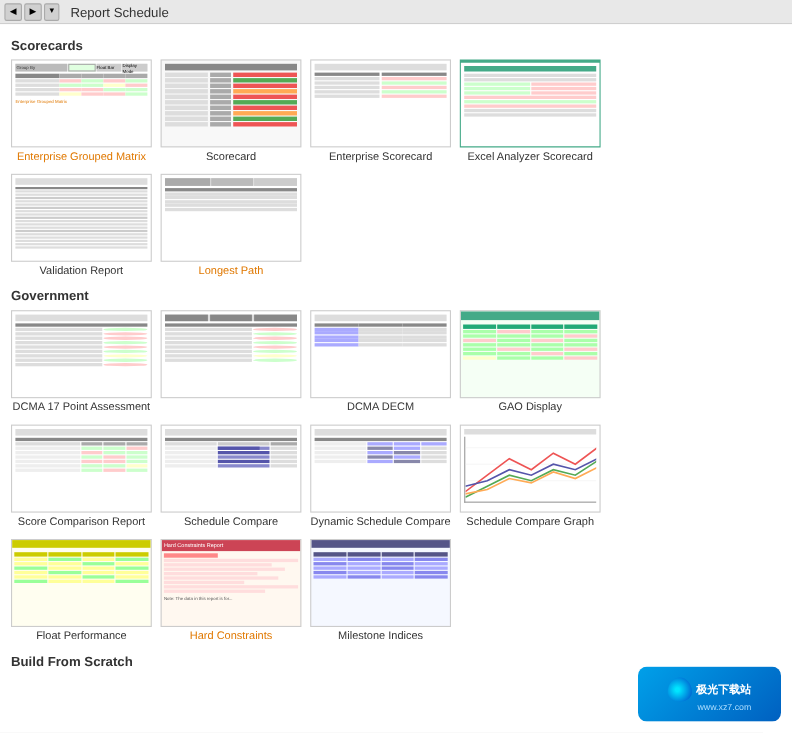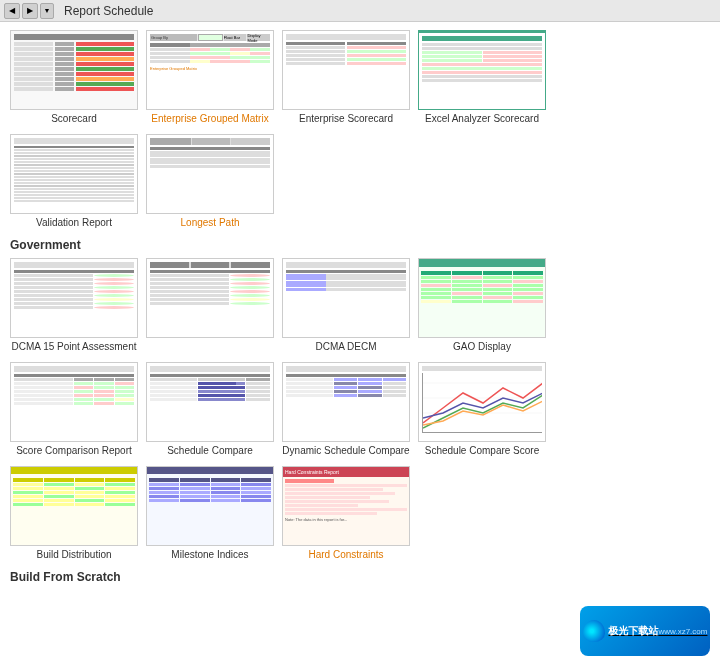--- a/index.html
+++ b/index.html
@@ -168,23 +168,22 @@
       height: 50px;
       background: linear-gradient(135deg, #00a0e9, #0060c0);
       border-radius: 8px;
       display: flex;
       align-items: center;
       justify-content: center;
       z-index: 100;
     }
     .watermark-inner {
       display: flex;
-      flex-direction: row;
-      align-items: center;
-      text-decoration: underline;
+      flex-direction: column;
+      align-items: flex-end;
     }
     .watermark-row {
       display: flex;
       align-items: center;
     }
     
     .mi-thumb {
       background: #f5f8ff;
     }
     .mi-header {
@@ -200,21 +199,70 @@
   <div class="nav-buttons">
     <div class="nav-btn">◀</div>
     <div class="nav-btn">▶</div>
     <div class="nav-dropdown">▼</div>
   </div>
   <span class="title-text">Report Schedule</span>
 </div>
 
 <div class="content">
 
+  <div class="section-title">Scorecards</div>
   <div class="gallery-row">
+
+    <div class="gallery-item">
+      <div class="thumbnail" style="background:#fff; padding:3px;">
+        <div style="height:7px;background:#e8e8e8;margin-bottom:2px;display:flex;gap:1px;">
+          <div style="flex:2;background:#bbb;font-size:4px;display:flex;align-items:center;padding:1px;color:#333">Group By</div>
+          <div style="flex:1;background:#e0ffe0;border:0.5px solid #aaa;"></div>
+          <div style="flex:1;background:#ccc;font-size:4px;display:flex;align-items:center;">Float Bar</div>
+          <div style="flex:1;background:#ccc;font-size:4px;display:flex;align-items:center;">Display Mode</div>
+        </div>
+        <div style="display:grid;grid-template-columns:repeat(6,1fr);gap:0.5px;margin-bottom:1px;">
+          <div style="height:4px;background:#888;grid-column:span 2;"></div>
+          <div style="height:4px;background:#aaa;"></div>
+          <div style="height:4px;background:#aaa;"></div>
+          <div style="height:4px;background:#aaa;"></div>
+          <div style="height:4px;background:#aaa;"></div>
+        </div>
+        <div style="display:grid;grid-template-columns:repeat(6,1fr);gap:0.5px;margin-bottom:1px;">
+          <div style="height:3px;background:#ddd;grid-column:span 2;"></div>
+          <div style="height:3px;background:#fcc;"></div>
+          <div style="height:3px;background:#cfc;"></div>
+          <div style="height:3px;background:#fcc;"></div>
+          <div style="height:3px;background:#cfc;"></div>
+        </div>
+        <div style="display:grid;grid-template-columns:repeat(6,1fr);gap:0.5px;margin-bottom:1px;">
+          <div style="height:3px;background:#ddd;grid-column:span 2;"></div>
+          <div style="height:3px;background:#cfc;"></div>
+          <div style="height:3px;background:#cfc;"></div>
+          <div style="height:3px;background:#ffc;"></div>
+          <div style="height:3px;background:#fcc;"></div>
+        </div>
+        <div style="display:grid;grid-template-columns:repeat(6,1fr);gap:0.5px;margin-bottom:1px;">
+          <div style="height:3px;background:#ddd;grid-column:span 2;"></div>
+          <div style="height:3px;background:#fcc;"></div>
+          <div style="height:3px;background:#fcc;"></div>
+          <div style="height:3px;background:#cfc;"></div>
+          <div style="height:3px;background:#cfc;"></div>
+        </div>
+        <div style="display:grid;grid-template-columns:repeat(6,1fr);gap:0.5px;margin-bottom:1px;">
+          <div style="height:3px;background:#ddd;grid-column:span 2;"></div>
+          <div style="height:3px;background:#ffc;"></div>
+          <div style="height:3px;background:#fcc;"></div>
+          <div style="height:3px;background:#fcc;"></div>
+          <div style="height:3px;background:#cfc;"></div>
+        </div>
+        <div style="color:#e07800;font-size:4px;padding-top:2px;">Enterprise Grouped Matrix</div>
+      </div>
+      <div class="item-label orange">Enterprise Grouped Matrix</div>
+    </div>
 
     <div class="gallery-item">
       <div class="thumbnail thumb-scorecard">
         <div class="ts-header"></div>
         <div class="ts-row">
             <div class="ts-label"></div>
             <div class="ts-val"></div>
             <div class="ts-bar"></div>
           </div>
         <div class="ts-row">
@@ -257,68 +305,20 @@
             <div class="ts-val"></div>
             <div class="ts-bar green"></div>
           </div>
         <div class="ts-row">
             <div class="ts-label"></div>
             <div class="ts-val"></div>
             <div class="ts-bar"></div>
           </div>
       </div>
       <div class="item-label">Scorecard</div>
-    </div>
-
-    <div class="gallery-item">
-      <div class="thumbnail" style="background:#fff; padding:3px;">
-        <div style="height:7px;background:#e8e8e8;margin-bottom:2px;display:flex;gap:1px;">
-          <div style="flex:2;background:#bbb;font-size:4px;display:flex;align-items:center;padding:1px;color:#333">Group By</div>
-          <div style="flex:1;background:#e0ffe0;border:0.5px solid #aaa;"></div>
-          <div style="flex:1;background:#ccc;font-size:4px;display:flex;align-items:center;">Float Bar</div>
-          <div style="flex:1;background:#ccc;font-size:4px;display:flex;align-items:center;">Display Mode</div>
-        </div>
-        <div style="display:grid;grid-template-columns:repeat(6,1fr);gap:0.5px;margin-bottom:1px;">
-          <div style="height:4px;background:#888;grid-column:span 2;"></div>
-          <div style="height:4px;background:#aaa;"></div>
-          <div style="height:4px;background:#aaa;"></div>
-          <div style="height:4px;background:#aaa;"></div>
-          <div style="height:4px;background:#aaa;"></div>
-        </div>
-        <div style="display:grid;grid-template-columns:repeat(6,1fr);gap:0.5px;margin-bottom:1px;">
-          <div style="height:3px;background:#ddd;grid-column:span 2;"></div>
-          <div style="height:3px;background:#fcc;"></div>
-          <div style="height:3px;background:#cfc;"></div>
-          <div style="height:3px;background:#fcc;"></div>
-          <div style="height:3px;background:#cfc;"></div>
-        </div>
-        <div style="display:grid;grid-template-columns:repeat(6,1fr);gap:0.5px;margin-bottom:1px;">
-          <div style="height:3px;background:#ddd;grid-column:span 2;"></div>
-          <div style="height:3px;background:#cfc;"></div>
-          <div style="height:3px;background:#cfc;"></div>
-          <div style="height:3px;background:#ffc;"></div>
-          <div style="height:3px;background:#fcc;"></div>
-        </div>
-        <div style="display:grid;grid-template-columns:repeat(6,1fr);gap:0.5px;margin-bottom:1px;">
-          <div style="height:3px;background:#ddd;grid-column:span 2;"></div>
-          <div style="height:3px;background:#fcc;"></div>
-          <div style="height:3px;background:#fcc;"></div>
-          <div style="height:3px;background:#cfc;"></div>
-          <div style="height:3px;background:#cfc;"></div>
-        </div>
-        <div style="display:grid;grid-template-columns:repeat(6,1fr);gap:0.5px;margin-bottom:1px;">
-          <div style="height:3px;background:#ddd;grid-column:span 2;"></div>
-          <div style="height:3px;background:#ffc;"></div>
-          <div style="height:3px;background:#fcc;"></div>
-          <div style="height:3px;background:#fcc;"></div>
-          <div style="height:3px;background:#cfc;"></div>
-        </div>
-        <div style="color:#e07800;font-size:4px;padding-top:2px;">Enterprise Grouped Matrix</div>
-      </div>
-      <div class="item-label orange">Enterprise Grouped Matrix</div>
     </div>
 
 
     <div class="gallery-item">
       <div class="thumbnail" style="background:#fff;padding:3px;">
         <div style="height:6px;background:#ddd;margin-bottom:2px;"></div>
         <div style="display:grid;grid-template-columns:1fr 1fr;gap:2px;">
           <div>
             <div style="height:3px;background:#888;margin-bottom:1px;"></div>
             <div style="height:3px;background:#ddd;margin-bottom:1px;"></div>
@@ -478,21 +478,21 @@
           <div style="display:flex;gap:1px;">
             <div style="flex:2;height:3px;background:#ddd;"></div>
             <div style="flex:1;height:3px;background:#cfc;border-radius:50%;"></div>
           </div>
           <div style="display:flex;gap:1px;">
             <div style="flex:2;height:3px;background:#ddd;"></div>
             <div style="flex:1;height:3px;background:#fcc;border-radius:50%;"></div>
           </div>
         </div>
       </div>
-      <div class="item-label">DCMA 15 Point Assessment</div>
+      <div class="item-label">DCMA 17 Point Assessment</div>
     </div>
 
     <div class="gallery-item">
       <div class="thumbnail" style="background:#fff;padding:3px;">
         <div style="height:6px;background:#ddd;margin-bottom:2px;display:flex;gap:2px;">
           <div style="flex:1;background:#888;"></div>
             <div style="flex:1;background:#888;"></div>
             <div style="flex:1;background:#888;"></div>
         </div>
         <div style="display:flex;flex-direction:column;gap:1px;">
@@ -763,21 +763,21 @@
             <line x1="0" y1="40" x2="120" y2="40" stroke="#eee" stroke-width="0.5"></line>
             <line x1="0" y1="25" x2="120" y2="25" stroke="#eee" stroke-width="0.5"></line>
             <line x1="0" y1="10" x2="120" y2="10" stroke="#eee" stroke-width="0.5"></line>
             <polyline points="0,50 20,35 40,20 60,30 80,15 100,25 120,10" fill="none" stroke="#e55" stroke-width="1.5"></polyline>
             <polyline points="0,45 20,40 40,30 60,35 80,25 100,30 120,20" fill="none" stroke="#55a" stroke-width="1.5"></polyline>
             <polyline points="0,55 20,45 40,35 60,40 80,30 100,35 120,22" fill="none" stroke="#5a5" stroke-width="1.5"></polyline>
             <polyline points="0,52 20,48 40,38 60,42 80,32 100,38 120,28" fill="none" stroke="#fa5" stroke-width="1.5"></polyline>
           </svg>
         </div>
       </div>
-      <div class="item-label">Schedule Compare Score</div>
+      <div class="item-label">Schedule Compare Graph</div>
     </div>
 
   </div>
 
   <div class="gallery-row">
 
     <div class="gallery-item">
       <div class="thumbnail fd-thumb">
         <div class="fd-header"></div>
         <div style="padding:2px;">
@@ -818,66 +818,21 @@
             <div style="height:3px;background:#ff9;"></div>
           </div>
           <div style="display:grid;grid-template-columns:1fr 1fr 1fr 1fr;gap:1px;margin-bottom:1px;">
             <div style="height:3px;background:#9f9;"></div>
             <div style="height:3px;background:#ff9;"></div>
             <div style="height:3px;background:#ff9;"></div>
             <div style="height:3px;background:#9f9;"></div>
           </div>
         </div>
       </div>
-      <div class="item-label">Build Distribution</div>
-    </div>
-
-    <div class="gallery-item">
-      <div class="thumbnail mi-thumb">
-        <div class="mi-header"></div>
-        <div style="padding:2px;">
-          <div style="display:grid;grid-template-columns:1fr 1fr 1fr 1fr;gap:1px;margin-bottom:1px;">
-            <div style="height:4px;background:#558;"></div>
-            <div style="height:4px;background:#558;"></div>
-            <div style="height:4px;background:#558;"></div>
-            <div style="height:4px;background:#558;"></div>
-          </div>
-          <div style="display:grid;grid-template-columns:1fr 1fr 1fr 1fr;gap:1px;margin-bottom:1px;">
-            <div style="height:3px;background:#aaf;"></div>
-            <div style="height:3px;background:#88e;"></div>
-            <div style="height:3px;background:#aaf;"></div>
-            <div style="height:3px;background:#88e;"></div>
-          </div>
-          <div style="display:grid;grid-template-columns:1fr 1fr 1fr 1fr;gap:1px;margin-bottom:1px;">
-            <div style="height:3px;background:#88e;"></div>
-            <div style="height:3px;background:#aaf;"></div>
-            <div style="height:3px;background:#88e;"></div>
-            <div style="height:3px;background:#aaf;"></div>
-          </div>
-          <div style="display:grid;grid-template-columns:1fr 1fr 1fr 1fr;gap:1px;margin-bottom:1px;">
-            <div style="height:3px;background:#aaf;"></div>
-            <div style="height:3px;background:#aaf;"></div>
-            <div style="height:3px;background:#88e;"></div>
-            <div style="height:3px;background:#aaf;"></div>
-          </div>
-          <div style="display:grid;grid-template-columns:1fr 1fr 1fr 1fr;gap:1px;margin-bottom:1px;">
-            <div style="height:3px;background:#88e;"></div>
-            <div style="height:3px;background:#aaf;"></div>
-            <div style="height:3px;background:#aaf;"></div>
-            <div style="height:3px;background:#88e;"></div>
-          </div>
-          <div style="display:grid;grid-template-columns:1fr 1fr 1fr 1fr;gap:1px;margin-bottom:1px;">
-            <div style="height:3px;background:#aaf;"></div>
-            <div style="height:3px;background:#88e;"></div>
-            <div style="height:3px;background:#aaf;"></div>
-            <div style="height:3px;background:#88e;"></div>
-          </div>
-        </div>
-      </div>
-      <div class="item-label">Milestone Indices</div>
+      <div class="item-label">Float Performance</div>
     </div>
 
     <div class="gallery-item">
       <div class="thumbnail hc-thumb">
         <div class="hc-header">Hard Constraints Report</div>
         <div style="padding:2px;">
           <div style="height:4px;background:#f88;margin-bottom:1px;width:40%;"></div>
           <div style="height:3px;background:#fdd;margin-bottom:1px;"></div>
           <div style="height:3px;background:#fdd;margin-bottom:1px;width:80%;"></div>
           <div style="height:3px;background:#fdd;margin-bottom:1px;width:90%;"></div>
@@ -887,20 +842,65 @@
           <div style="height:3px;background:#fdd;margin-bottom:1px;"></div>
           <div style="height:3px;background:#fdd;margin-bottom:1px;width:75%;"></div>
           <div style="font-size:4px;color:#555;margin-top:2px;line-height:1.4;">
             Note: The data in this report is for...
           </div>
         </div>
       </div>
       <div class="item-label orange">Hard Constraints</div>
     </div>
 
+    <div class="gallery-item">
+      <div class="thumbnail mi-thumb">
+        <div class="mi-header"></div>
+        <div style="padding:2px;">
+          <div style="display:grid;grid-template-columns:1fr 1fr 1fr 1fr;gap:1px;margin-bottom:1px;">
+            <div style="height:4px;background:#558;"></div>
+            <div style="height:4px;background:#558;"></div>
+            <div style="height:4px;background:#558;"></div>
+            <div style="height:4px;background:#558;"></div>
+          </div>
+          <div style="display:grid;grid-template-columns:1fr 1fr 1fr 1fr;gap:1px;margin-bottom:1px;">
+            <div style="height:3px;background:#aaf;"></div>
+            <div style="height:3px;background:#88e;"></div>
+            <div style="height:3px;background:#aaf;"></div>
+            <div style="height:3px;background:#88e;"></div>
+          </div>
+          <div style="display:grid;grid-template-columns:1fr 1fr 1fr 1fr;gap:1px;margin-bottom:1px;">
+            <div style="height:3px;background:#88e;"></div>
+            <div style="height:3px;background:#aaf;"></div>
+            <div style="height:3px;background:#88e;"></div>
+            <div style="height:3px;background:#aaf;"></div>
+          </div>
+          <div style="display:grid;grid-template-columns:1fr 1fr 1fr 1fr;gap:1px;margin-bottom:1px;">
+            <div style="height:3px;background:#aaf;"></div>
+            <div style="height:3px;background:#aaf;"></div>
+            <div style="height:3px;background:#88e;"></div>
+            <div style="height:3px;background:#aaf;"></div>
+          </div>
+          <div style="display:grid;grid-template-columns:1fr 1fr 1fr 1fr;gap:1px;margin-bottom:1px;">
+            <div style="height:3px;background:#88e;"></div>
+            <div style="height:3px;background:#aaf;"></div>
+            <div style="height:3px;background:#aaf;"></div>
+            <div style="height:3px;background:#88e;"></div>
+          </div>
+          <div style="display:grid;grid-template-columns:1fr 1fr 1fr 1fr;gap:1px;margin-bottom:1px;">
+            <div style="height:3px;background:#aaf;"></div>
+            <div style="height:3px;background:#88e;"></div>
+            <div style="height:3px;background:#aaf;"></div>
+            <div style="height:3px;background:#88e;"></div>
+          </div>
+        </div>
+      </div>
+      <div class="item-label">Milestone Indices</div>
+    </div>
+
   </div>
 
   <div class="section-title">Build From Scratch</div>
 
 </div>
 
 <div class="watermark">
   <div class="watermark-inner">
     <div class="watermark-row">
       <div style="width:22px;height:22px;background:radial-gradient(circle at 40% 50%, #00e5ff 10%, #0055cc 90%);border-radius:50% 50% 50% 50% / 60% 60% 40% 40%;margin-right:4px;"></div>

